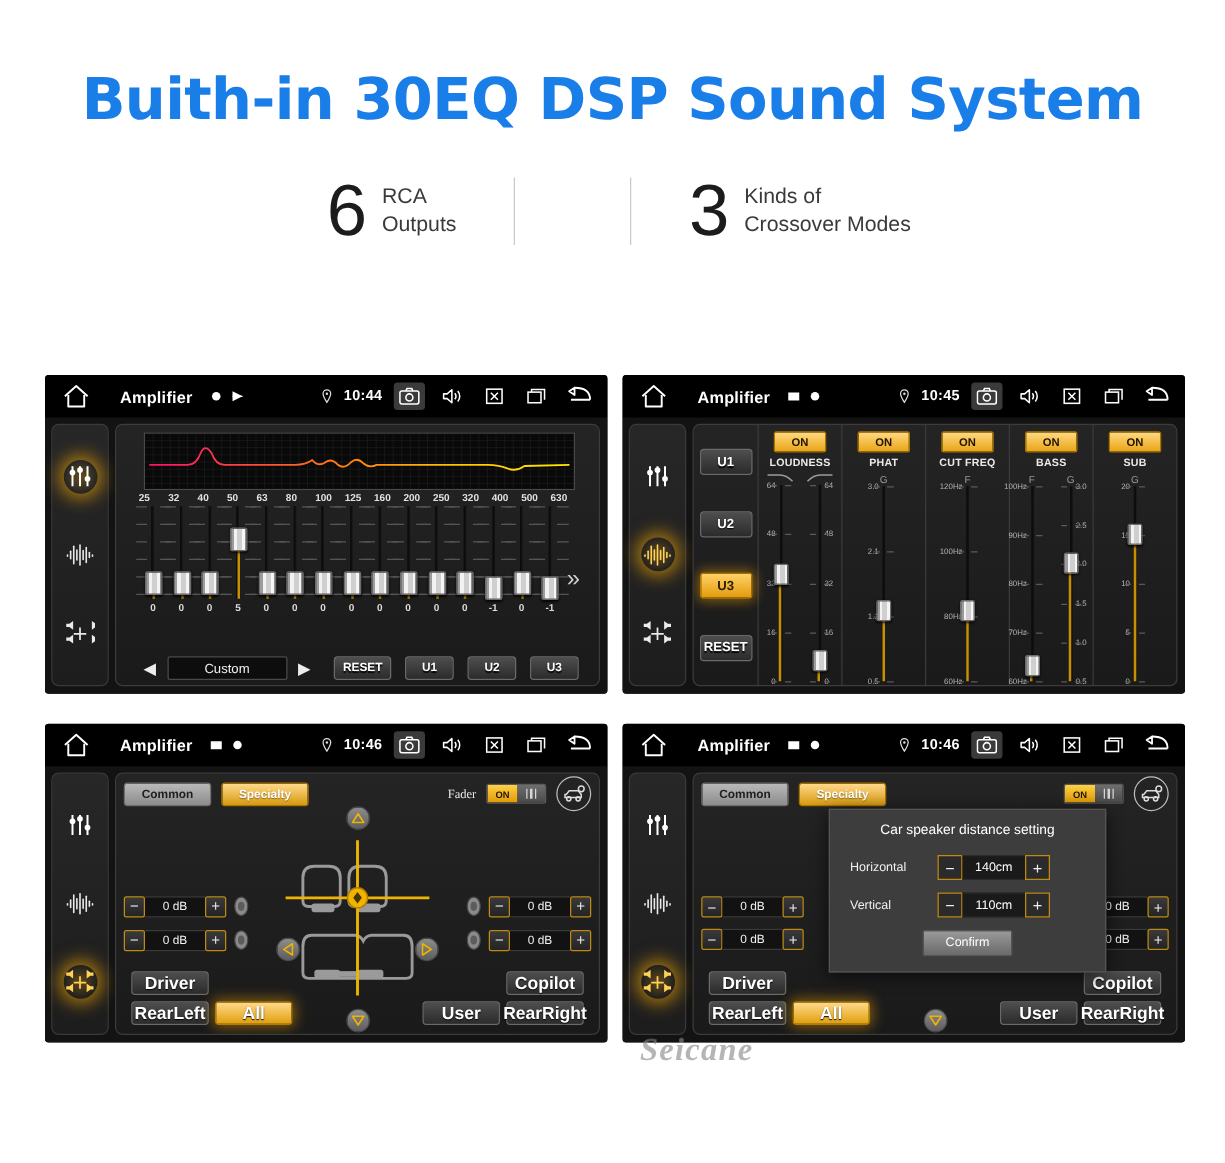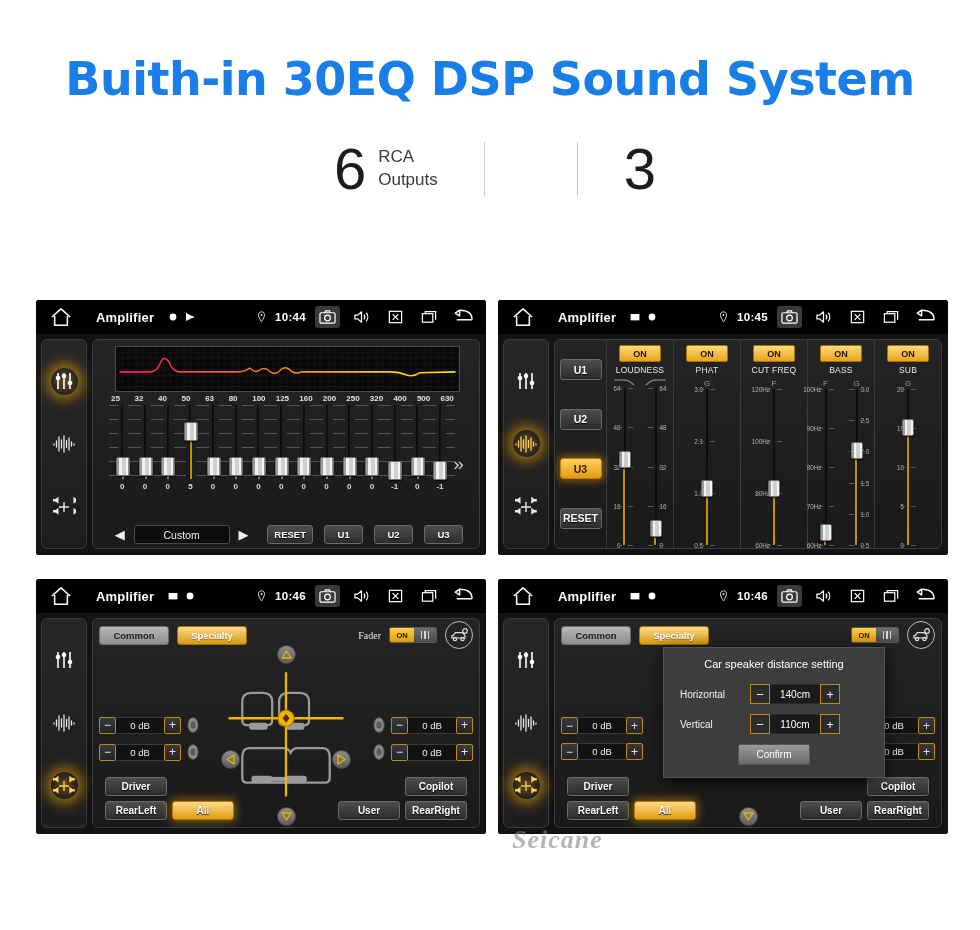--- a/index.html
+++ b/index.html
@@ -214,21 +214,21 @@
   .xo-cols { flex: 1; display: flex; }
   .xo-col { flex: 1; border-right: 1px solid #3a3a3a; padding: 5px 2px 3px; display: flex; flex-direction: column; align-items: center; }
   .xo-col:last-child { border-right: none; }
   .xo-on {
     width: 42px; height: 17px; border-radius: 2px;
     background: linear-gradient(180deg,#ffd980,#e9a517);
     border: 1px solid #a87400;
     color: #1f1500; font-size: 9px; font-weight: bold;
     display: flex; align-items: center; justify-content: center;
   }
-  .xo-name { color: #eaeaea; font-size: 8.5px; font-weight: normal; margin-top: 3px; letter-spacing: .2px; text-align: right; }
+  .xo-name { color: #eaeaea; font-size: 8.5px; font-weight: bold; margin-top: 3px; letter-spacing: .2px; text-align: right; }
   .xo-sub { color: #9a9a9a; font-size: 8px; margin-top: 4px; display: flex; justify-content: center; gap: 0; width: 100%; }
   .xo-sub span { flex: 1; text-align: center; }
   .xo-sliders { display: flex; flex: 1; width: 100%; margin-top: 1px; }
   .xo-s { flex: 1; position: relative; display: flex; justify-content: center; }
   .xo-s-track { width: 2px; background: #0d0d0d; height: 100%; position: relative; }
   .xo-s-fill { position: absolute; left: -0.5px; width: 2px; background: #c79000; bottom: 0; }
   .xo-knob {
     position: absolute; left: 50%; margin-left: -6px; width: 12px; height: 17px; border-radius: 2px;
     background: linear-gradient(90deg,#9c9c9c 0 2px,#f2f2f2 2px 4px,#cfcfcf 4px 8px,#f5f5f5 8px 10px,#8d8d8d 10px 12px);
     border: 1px solid #6e6e6e; box-shadow: 0 1px 2px rgba(0,0,0,.8);
@@ -279,21 +279,21 @@
     background: linear-gradient(180deg,#3a3a3a,#242424);
     color: #e8e8e8; font-size: 12px; display: flex; align-items: center; justify-content: center; line-height: 1;
   }
   .st-val {
     width: 48px; height: 17px; background: #121212; border-top: 1px solid #3a3a3a; border-bottom: 1px solid #3a3a3a;
     color: #f1f1f1; font-size: 9.5px; display: flex; align-items: center; justify-content: center;
   }
   .spk { width: 16px; height: 18px; }
   .fd-center { flex: 1; position: relative; }
   .fd-bottom { display: flex; align-items: center; gap: 5px; height: 22px; margin-top: 2px; }
-  .fd-btn { width: 62px; height: 19px; font-size: 10px; }
+  .fd-btn { width: 62px; height: 19px; font-size: 14px; }
   .fd-btn.sel {
     background: linear-gradient(180deg,#ffd98b,#e09f0c); border: 1px solid #b07c00; color: #fff;
     box-shadow: 0 0 10px 2px rgba(255,170,0,.45);
   }
   .navcirc {
     width: 19px; height: 19px; border-radius: 50%;
     background: linear-gradient(180deg,#8d8d8d,#5d5d5d); border: 1px solid #4a4a4a;
     display: flex; align-items: center; justify-content: center;
   }
   .nav-abs { position: absolute; }
@@ -341,20 +341,22 @@
     <span class="stat-num">6</span>
     <span class="stat-text">RCA
 Outputs</span>
   </div>
   <div class="stat-div"></div>
   <div class="stat stat-b">
   </div>
   <div class="stat-div"></div>
   <div class="stat stat-c">
     <span class="stat-num">3</span>
+    <span class="stat-text">Kinds of
+Crossover Modes</span>
   </div>
 </div>
 
 <div class="panels">
 
   <div class="device">
     <div class="statusbar">
       <span class="sb-home">
         <svg viewBox="0 0 24 22" width="22" height="20">
             <path d="M2 11 L12 2 L22 11" fill="none" stroke="#fff" stroke-width="1.7" stroke-linejoin="round"></path>

